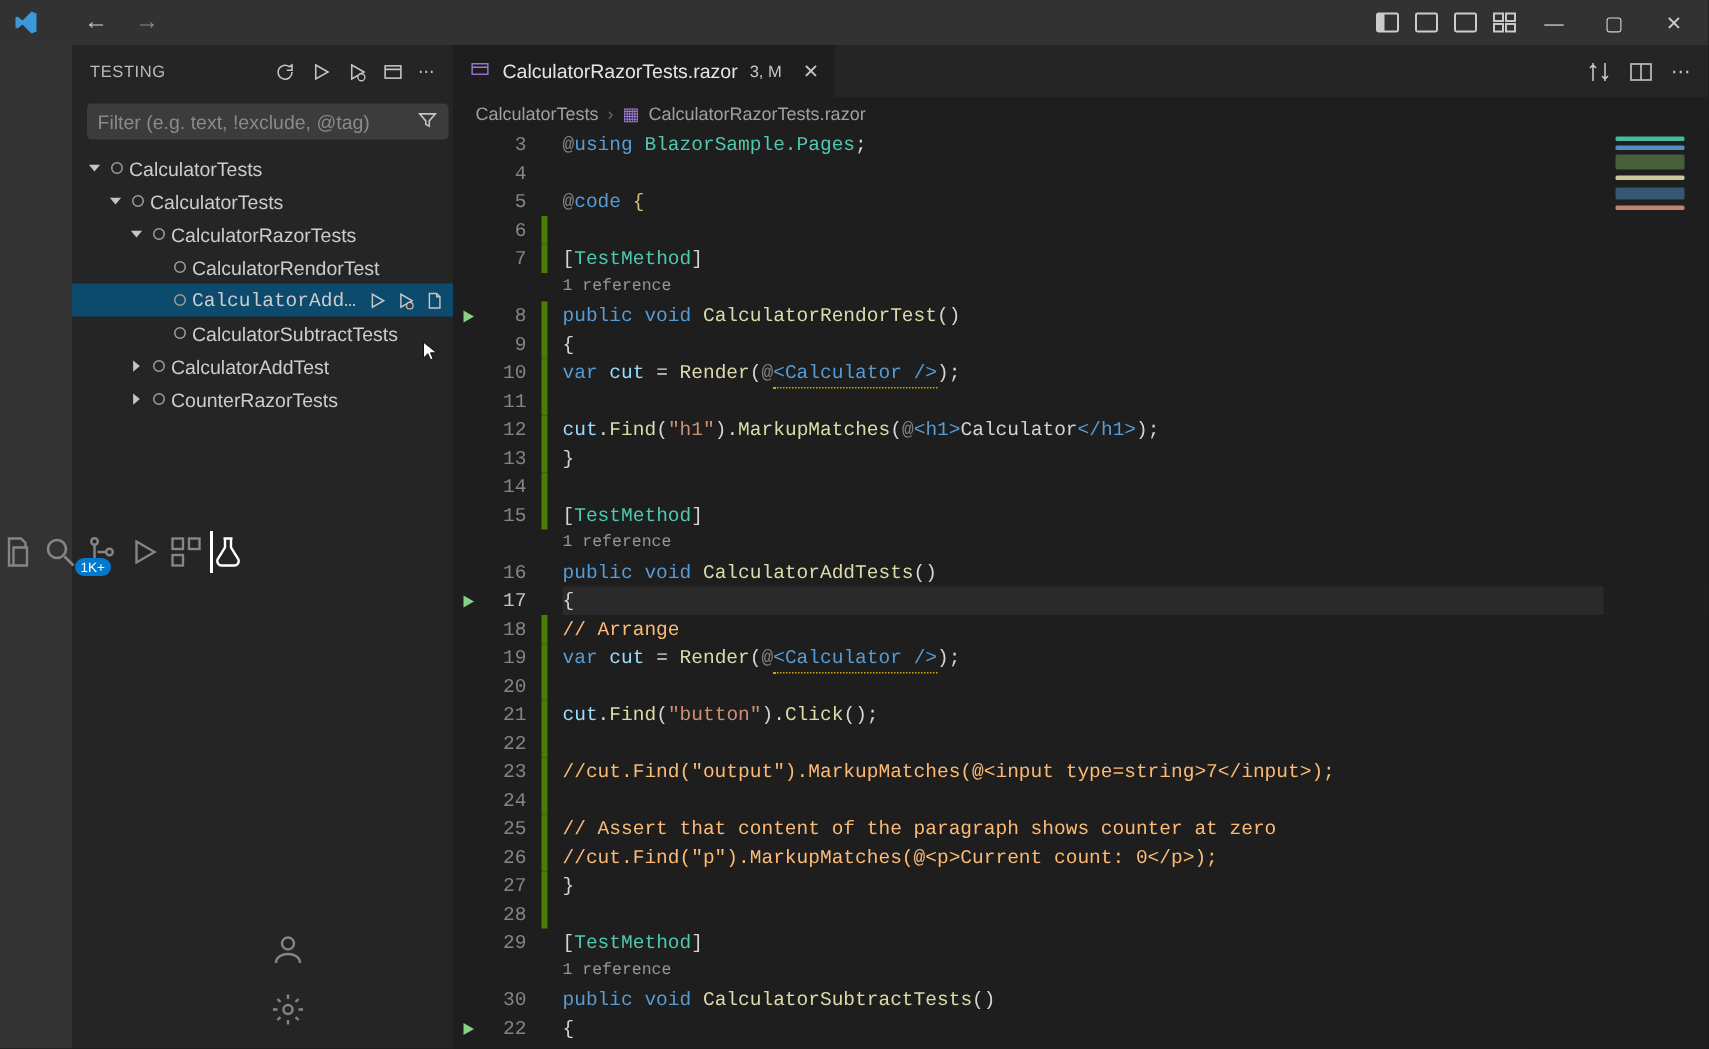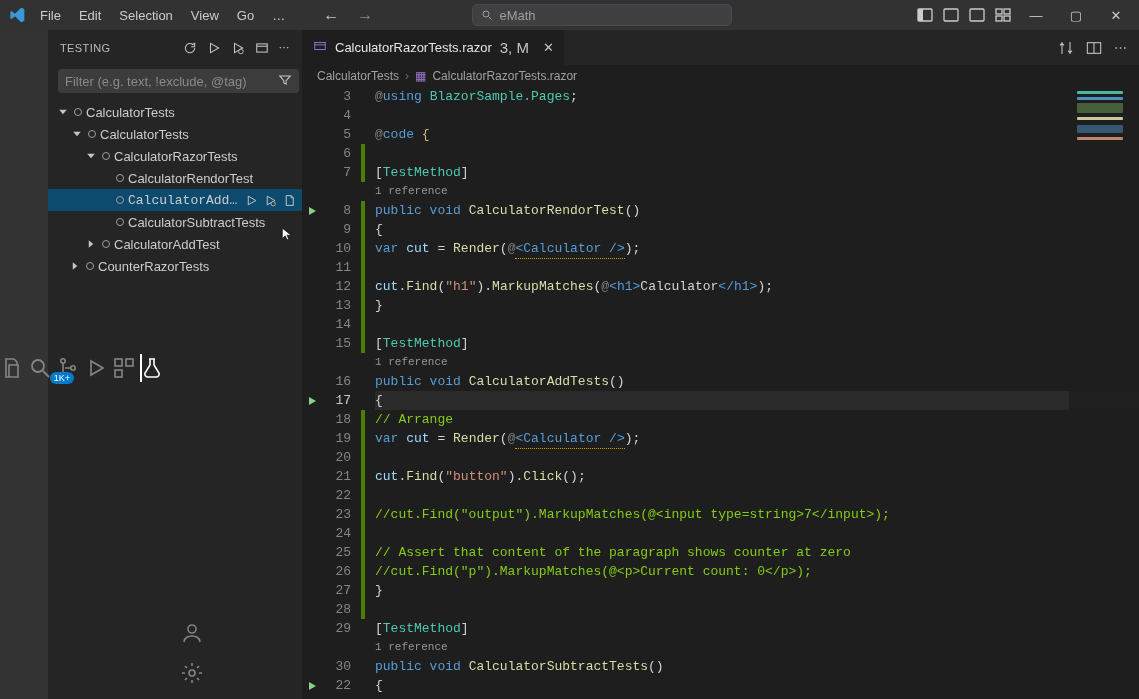--- a/index.html
+++ b/index.html
@@ -178,21 +178,21 @@
     display: flex;
     align-items: center;
     padding: 0 10px;
     gap: 8px;
     color: #e5e5e5;
     min-width: 140px;
     cursor: pointer;
   }
   .tab .tab-icon { color: #9d78d2; }
   .tab .tab-name { font-size: 13px; }
-  .tab .mod { color: #c5c5c5; font-size: 15px; }
+  .tab .mod { color: #c5c5c5; font-size: 11px; }
   .tab .close { color: #c5c5c5; margin-left: 6px; cursor: pointer; }
   .tab-actions {
     margin-left: auto;
     display: flex;
     align-items: center;
     gap: 12px;
     padding-right: 12px;
     color: #c5c5c5;
   }
 
@@ -249,21 +249,21 @@
   
   .tk-keyword { color: #569cd6; }
   .tk-type    { color: #4ec9b0; }
   .tk-method  { color: #dcdcaa; }
   .tk-string  { color: #ce9178; }
   .tk-punct   { color: #d4d4d4; }
   .tk-mute    { color: #808080; }
   .tk-var     { color: #9cdcfe; }
   .tk-attr    { color: #4ec9b0; }
   .tk-yellow  { color: #d7ba7d; }
-  .tk-comment { color: #84cc16; }
+  .tk-comment { color: #fdba74; }
   .tk-tag     { color: #569cd6; }
   .squiggle { border-bottom: 1px dotted #cca700; }
 
   
   .minimap {
     position: absolute;
     top: 0;
     right: 0;
     width: 70px;
     height: 100%;
@@ -281,38 +281,23 @@
 </style>
 </head>
 <body>
 
 <div class="titlebar">
   <span class="logo">
     <svg width="16" height="16" viewBox="0 0 24 24">
         <path fill="#3a99d8" d="M23 3l-5-2-9 9-5-4-2 1v10l2 1 5-4 9 9 5-2V3z"></path>
       </svg>
   </span>
-  <div class="menu">
-    <span class="menu-item">File</span>
-    <span class="menu-item">Edit</span>
-    <span class="menu-item">Selection</span>
-    <span class="menu-item">View</span>
-    <span class="menu-item">Go</span>
-    <span class="menu-item">…</span>
-  </div>
   <div class="nav">
     <span class="nav-arrow active">←</span>
     <span class="nav-arrow">→</span>
-  </div>
-  <div class="searchbox">
-    <svg width="12" height="12" viewBox="0 0 24 24">
-        <circle cx="10" cy="10" r="6" fill="none" stroke="#9d9d9d" stroke-width="2"></circle>
-        <line x1="15" y1="15" x2="21" y2="21" stroke="#9d9d9d" stroke-width="2"></line>
-      </svg>
-    <span>eMath</span>
   </div>
   <div class="right-controls">
     <span class="tb-icon">
         <svg width="16" height="16" viewBox="0 0 16 16">
           <rect x="1" y="2" width="14" height="12" rx="1" fill="none" stroke="#ccc" stroke-width="1.3"></rect>
           <rect x="1" y="2" width="5" height="12" fill="#ccc"></rect>
         </svg>
       </span>
     <span class="tb-icon">
         <svg width="16" height="16" viewBox="0 0 16 16">
@@ -494,21 +479,21 @@
         </div>
         <div class="tree-row" style="padding-left: 36px;">
           <span class="tw">
             <svg width="12" height="12" viewBox="0 0 16 16">
               <path fill="currentColor" d="M5 3l6 5-6 5z"></path>
             </svg>
           </span>
           <span class="status-dot"></span>
           <span class="tree-label">CalculatorAddTest</span>
         </div>
-        <div class="tree-row" style="padding-left: 20px;">
+        <div class="tree-row" style="padding-left: 36px;">
           <span class="tw">
             <svg width="12" height="12" viewBox="0 0 16 16">
               <path fill="currentColor" d="M5 3l6 5-6 5z"></path>
             </svg>
           </span>
           <span class="status-dot"></span>
           <span class="tree-label">CounterRazorTests</span>
         </div>
       </div>
   </div>

